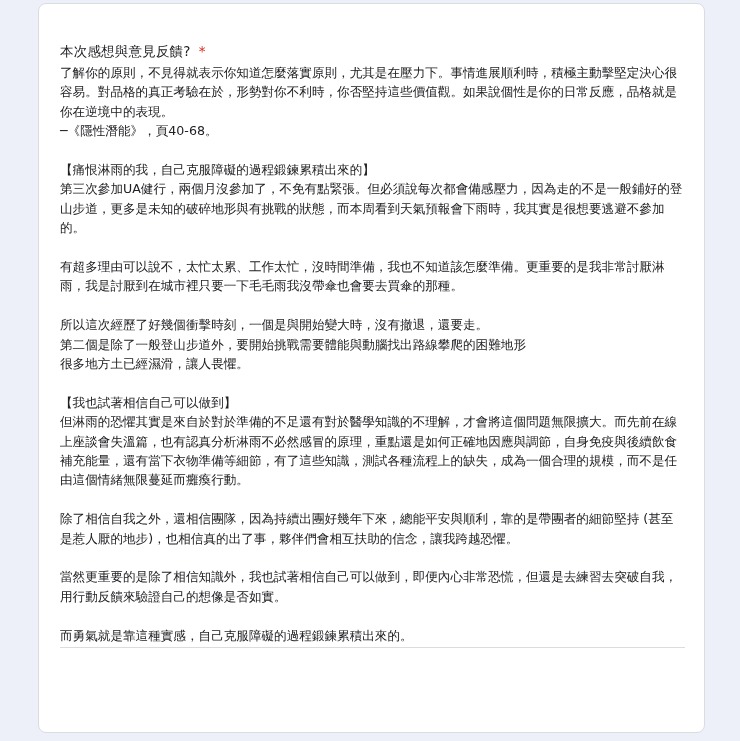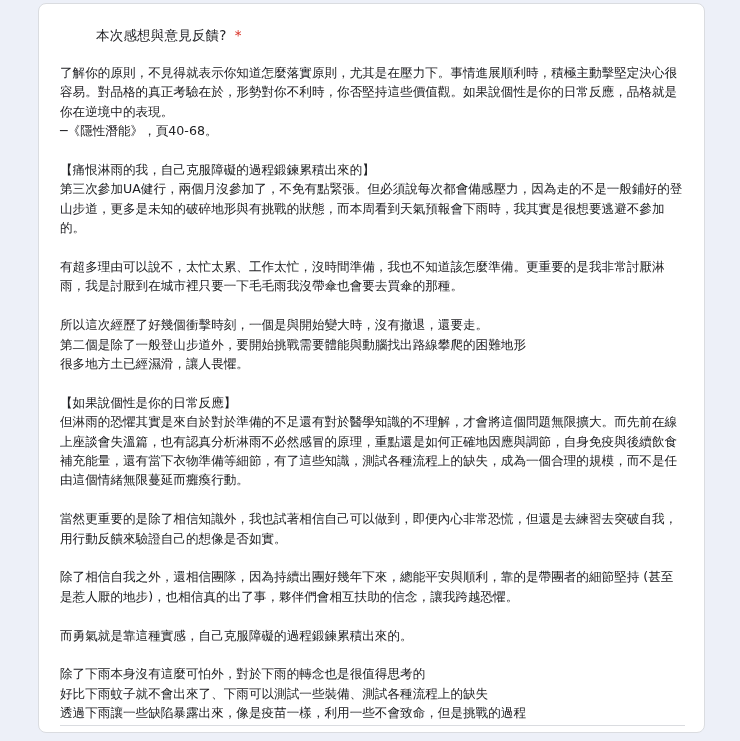--- a/index.html
+++ b/index.html
@@ -21,26 +21,25 @@
       width: 667px;
       height: 730px;
       background: #ffffff;
       border-radius: 8px;
       border: 1px solid #dadce0;
       box-sizing: border-box;
     }
     .question-title {
       position: absolute;
       left: 21px;
-      top: 22px;
+      top: 38px;
       font-size: 13.5px;
       line-height: 18px;
       color: #202124;
       letter-spacing: 0.2px;
-      margin-left: 36px;
     }
     .required-star {
       color: #d93025;
       margin-left: 8px;
     }
     .answer-area {
       position: absolute;
       left: 21px;
       top: 59px;
       width: 625px;
@@ -81,33 +80,27 @@
     </div>
     <div class="para">
       <span class="line">有超多理由可以說不，太忙太累、工作太忙，沒時間準備，我也不知道該怎麼準備。更重要的是我非常討厭淋雨，我是討厭到在城市裡只要一下毛毛雨我沒帶傘也會要去買傘的那種。</span>
     </div>
     <div class="para">
       <span class="line">所以這次經歷了好幾個衝擊時刻，一個是與開始變大時，沒有撤退，還要走。</span>
       <span class="line">第二個是除了一般登山步道外，要開始挑戰需要體能與動腦找出路線攀爬的困難地形</span>
       <span class="line">很多地方土已經濕滑，讓人畏懼。</span>
     </div>
     <div class="para">
-      <span class="line">【如果說個性是你的日常反應】</span>
+      <span class="line">【我也試著相信自己可以做到】</span>
       <span class="line">但淋雨的恐懼其實是來自於對於準備的不足還有對於醫學知識的不理解，才會將這個問題無限擴大。而先前在線上座談會失溫篇，也有認真分析淋雨不必然感冒的原理，重點還是如何正確地因應與調節，自身免疫與後續飲食補充能量，還有當下衣物準備等細節，有了這些知識，測試各種流程上的缺失，成為一個合理的規模，而不是任由這個情緒無限蔓延而癱瘓行動。</span>
+    </div>
+    <div class="para">
+      <span class="line">除了相信自我之外，還相信團隊，因為持續出團好幾年下來，總能平安與順利，靠的是帶團者的細節堅持 (甚至是惹人厭的地步)，也相信真的出了事，夥伴們會相互扶助的信念，讓我跨越恐懼。</span>
     </div>
     <div class="para">
       <span class="line">當然更重要的是除了相信知識外，我也試著相信自己可以做到，即便內心非常恐慌，但還是去練習去突破自我，用行動反饋來驗證自己的想像是否如實。</span>
     </div>
     <div class="para">
-      <span class="line">除了相信自我之外，還相信團隊，因為持續出團好幾年下來，總能平安與順利，靠的是帶團者的細節堅持 (甚至是惹人厭的地步)，也相信真的出了事，夥伴們會相互扶助的信念，讓我跨越恐懼。</span>
-    </div>
-    <div class="para">
       <span class="line">而勇氣就是靠這種實感，自己克服障礙的過程鍛鍊累積出來的。</span>
-    </div>
-    <div class="para">
-      <span class="line">除了下雨本身沒有這麼可怕外，對於下雨的轉念也是很值得思考的</span>
-      <span class="line">好比下雨蚊子就不會出來了、下雨可以測試一些裝備、測試各種流程上的缺失</span>
-      <span class="line">透過下雨讓一些缺陷暴露出來，像是疫苗一樣，利用一些不會致命，但是挑戰的過程</span>
-
     </div>
 
   </div>
 </div>
 
 </body></html>

